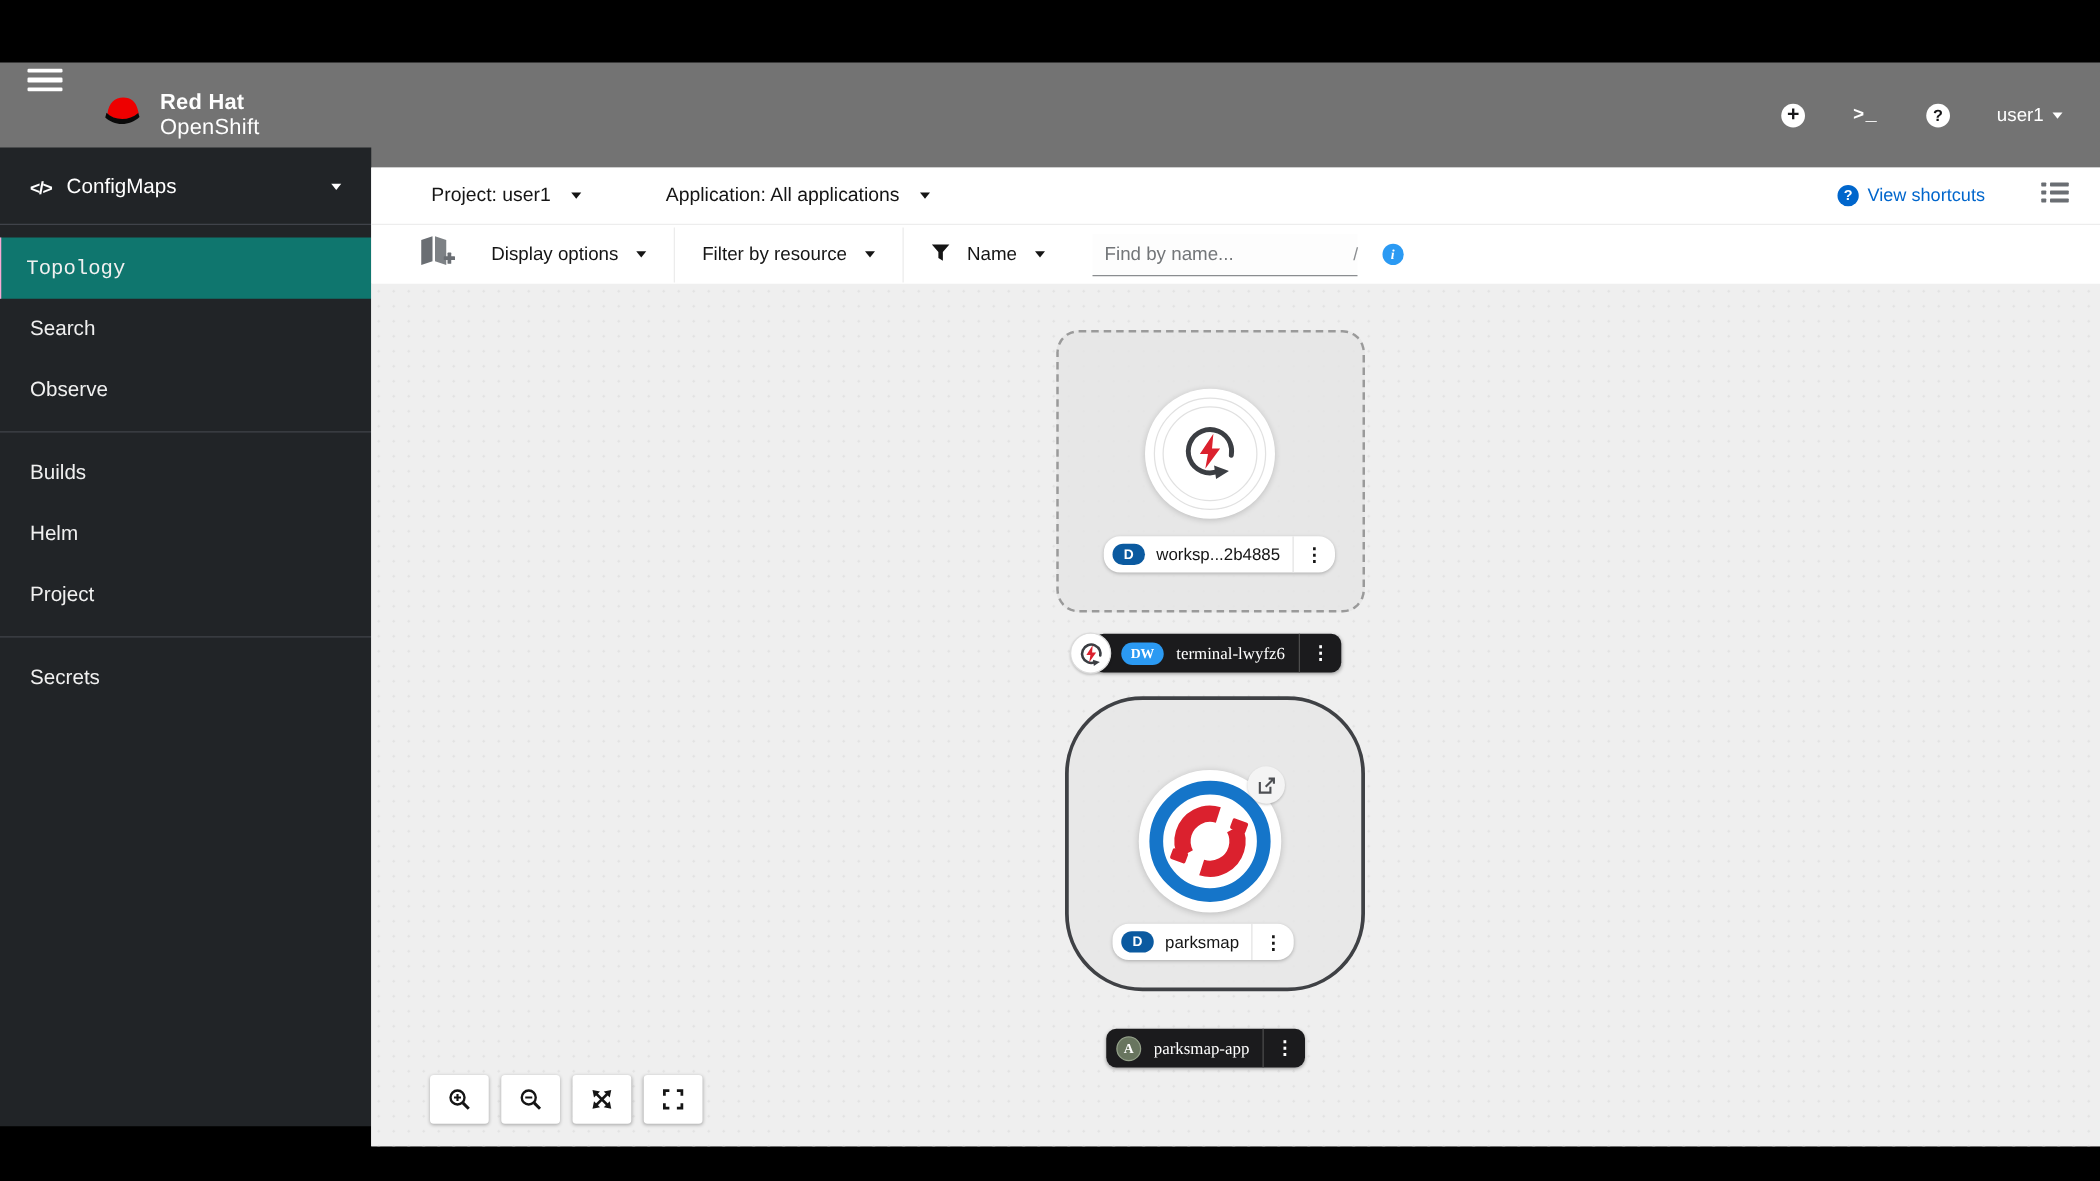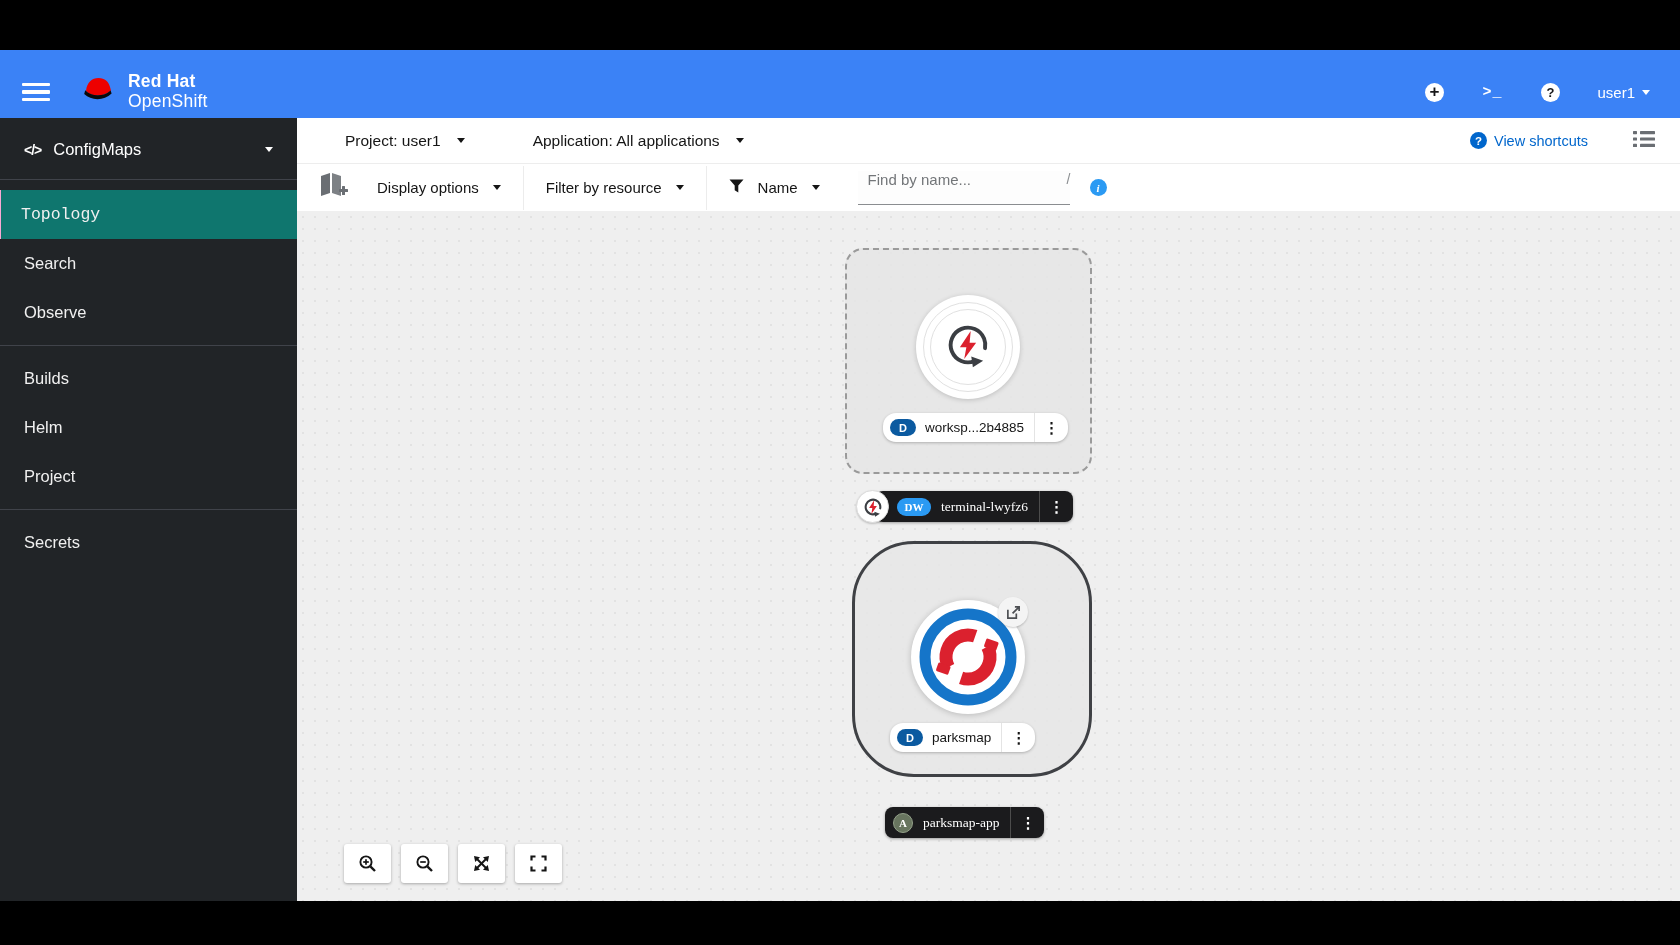--- a/index.html
+++ b/index.html
@@ -4,21 +4,21 @@
 <style>
   * { margin:0; padding:0; box-sizing:border-box; }
   html,body { width:1680px; height:945px; overflow:hidden; background:#000;
     font-family:"Liberation Sans", sans-serif; }
   .band { position:absolute; left:0; width:1680px; background:#000; }
   #band-top { top:0; height:50px; }
   #band-bottom { top:901px; height:44px; }
 
   
   .masthead { position:absolute; top:50px; left:0; width:1680px; height:84px;
-    background:#3b82f6; display:flex; align-items:center; color:#fff; }
+    background:#737373; display:flex; color:#fff; }
   .hamburger { margin-left:22px; width:28px; cursor:pointer; }
   .hamburger span { display:block; height:3.2px; background:#fff; margin:4.6px 0; border-radius:1px; }
   .brand { display:flex; align-items:center; gap:9px; margin-left:27px; }
   .brand-text { line-height:1.12; font-size:17.5px; letter-spacing:.2px; }
   .brand-text b { display:block; font-weight:700; }
   .mast-right { margin-left:auto; display:flex; align-items:center; gap:36px; margin-right:30px; }
   .mast-icon { width:22px; height:22px; display:flex; align-items:center; justify-content:center; cursor:pointer; }
   .circle-plus { width:19px; height:19px; border-radius:50%; background:#fff; color:#161618;
     display:flex; align-items:center; justify-content:center; font-size:17px; font-weight:700; line-height:0; }
   .terminal-glyph { color:#fff; font-size:15px; font-weight:700; letter-spacing:1px; font-family:"Liberation Mono", monospace; }
@@ -34,35 +34,35 @@
   .perspective { display:flex; align-items:center; gap:12px; padding:22px 24px 20px 24px; cursor:pointer; }
   .persp-icon { font-weight:700; font-size:14px; letter-spacing:-1px; }
   .persp-label { font-size:16.5px; flex:1; }
   .side-divider { height:1px; background:#40434a; }
   .nav { list-style:none; padding-top:10px; }
   .nav li { padding:15px 24px; font-size:16.5px; color:#f0f0f0; cursor:pointer; position:relative; }
   .nav li.active { background:#0f766e; border-left:1px solid #f9a8d4; padding-left:20px;font-family:Liberation Mono, monospace; }
   .nav .divider { height:1px; background:#40434a; padding:0; margin:8px 0; }
 
   
-  .main { position:absolute; top:118px; left:297px; width:1383px; height:783px; background:#fff; }
+  .main { position:absolute; top:134px; left:297px; width:1383px; height:783px; background:#fff; }
   .context-bar { height:46px; display:flex; align-items:center; padding:0 24px 0 48px;
     background:#fff; border-bottom:1px solid #ededed; font-size:15.5px; color:#151515; }
   .ctx-group { display:flex; align-items:center; gap:16px; cursor:pointer; }
   .ctx-gap { width:68px; }
   .ctx-right { margin-left:auto; display:flex; align-items:center; gap:44px; }
   .shortcuts-link { display:flex; align-items:center; gap:7px; color:#0066cc; font-size:14.5px; cursor:pointer; }
   .q-blue { width:17px; height:17px; border-radius:50%; background:#0066cc; color:#fff;
     display:flex; align-items:center; justify-content:center; font-size:11.5px; font-weight:700; }
 
-  .toolbar { height:47px; display:flex; align-items:center; background:#fff; padding-left:20px;
+  .toolbar { height:47px; display:flex; align-items:center; background:#fff; padding-left:36px;
     font-size:15px; color:#151515; }
   .tb-item { display:flex; align-items:center; gap:14px; padding:0 22px; cursor:pointer; height:30px; }
   .tb-sep { width:1px; height:44px; background:#ececec; }
-  .find-box { display:flex; align-items:flex-start; margin-left:16px; width:212px; height:34px;
+  .find-box { display:flex; align-items:center; margin-left:16px; width:212px; height:34px;
     background:#fdfdfd; border-bottom:1px solid #8a8d90; padding:0 10px; }
   .find-box input { border:none; outline:none; background:transparent; flex:1; font-size:15px;
     font-family:"Liberation Sans", sans-serif; color:#151515; }
   .find-box input::placeholder { color:#737679; }
   .slash-hint { color:#8a8d90; font-size:14px; }
   .info-circle { width:17px; height:17px; border-radius:50%; background:#2b9af3; color:#fff;
     display:flex; align-items:center; justify-content:center; font-size:11px; font-weight:700;
     font-family:"Liberation Serif", serif; font-style:italic; margin-left:20px; cursor:pointer; }
 
   

